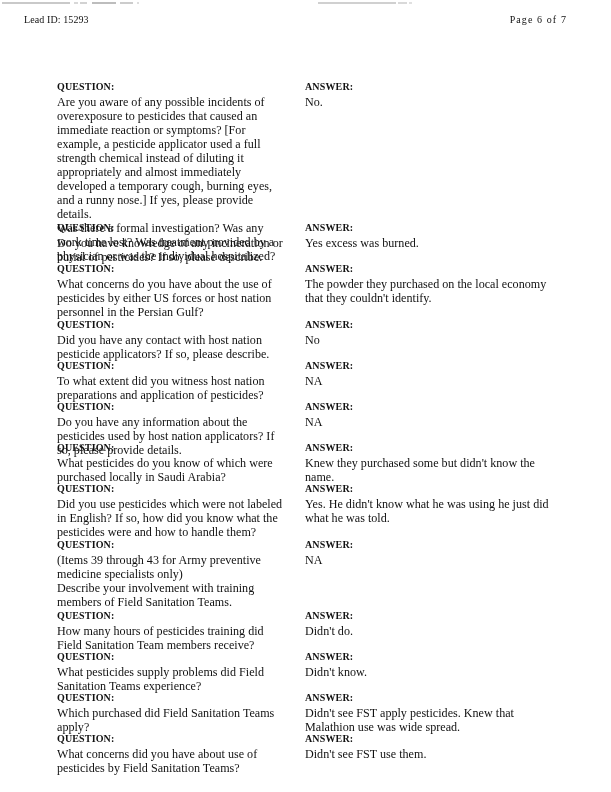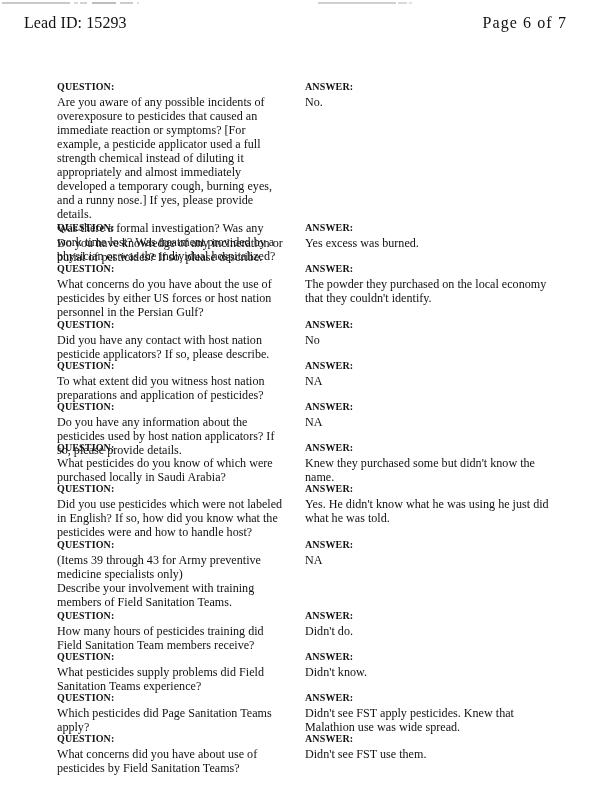--- a/index.html
+++ b/index.html
@@ -38,21 +38,21 @@
   .scan-artifacts .frag.f7 { left: 318px; top: 2px; width: 78px; background: #d0d0d0; }
   .scan-artifacts .frag.f8 { left: 398px; top: 2px; width: 9px;  background: #d9d9d9; }
   .scan-artifacts .frag.f9 { left: 409px; top: 2px; width: 3px;  background: #e0e0e0; }
 
   .page-header {
     position: absolute;
     top: 14px;
     left: 0;
     width: 611px;
     height: 20px;
-    font-size: 16px;
+    font-size: 10px;
     letter-spacing: 0.1px;
   }
   .page-header .lead-id {
     position: absolute;
     left: 24px;
     top: 0;
     white-space: nowrap;
   }
   .page-header .page-num {
     position: absolute;
@@ -190,21 +190,21 @@
         <div class="qa-text">What pesticides do you know of which were purchased locally in Saudi Arabia?</div>
       </div>
       <div class="col-a">
         <div class="qa-label">ANSWER:</div>
         <div class="qa-text">Knew they purchased some but didn't know the name.</div>
       </div>
     </div>
     <div class="qa-pair" style="top: 402px;">
       <div class="col-q">
         <div class="qa-label">QUESTION:</div>
-        <div class="qa-text">Did you use pesticides which were not labeled in English?  If so, how did you know what the pesticides were and how to handle host?</div>
+        <div class="qa-text">Did you use pesticides which were not labeled in English?  If so, how did you know what the pesticides were and how to handle them?</div>
       </div>
       <div class="col-a">
         <div class="qa-label">ANSWER:</div>
         <div class="qa-text">Yes.  He didn't know what he was using he just did what he was told.</div>
       </div>
     </div>
     <div class="qa-pair" style="top: 458px;">
       <div class="col-q">
         <div class="qa-label">QUESTION:</div>
         <div class="qa-text"> (Items 39 through 43 for Army preventive medicine specialists only)
@@ -231,21 +231,21 @@
         <div class="qa-text">What pesticides supply problems did Field Sanitation Teams experience?</div>
       </div>
       <div class="col-a">
         <div class="qa-label">ANSWER:</div>
         <div class="qa-text">Didn't know.</div>
       </div>
     </div>
     <div class="qa-pair" style="top: 611px;">
       <div class="col-q">
         <div class="qa-label">QUESTION:</div>
-        <div class="qa-text">Which pesticides did Page Sanitation Teams apply?</div>
+        <div class="qa-text">Which purchased did Field Sanitation Teams apply?</div>
       </div>
       <div class="col-a">
         <div class="qa-label">ANSWER:</div>
         <div class="qa-text">Didn't see FST apply pesticides.  Knew that Malathion use was wide spread.</div>
       </div>
     </div>
     <div class="qa-pair" style="top: 652px;">
       <div class="col-q">
         <div class="qa-label">QUESTION:</div>
         <div class="qa-text">What concerns did you have about use of pesticides by Field Sanitation Teams?</div>

